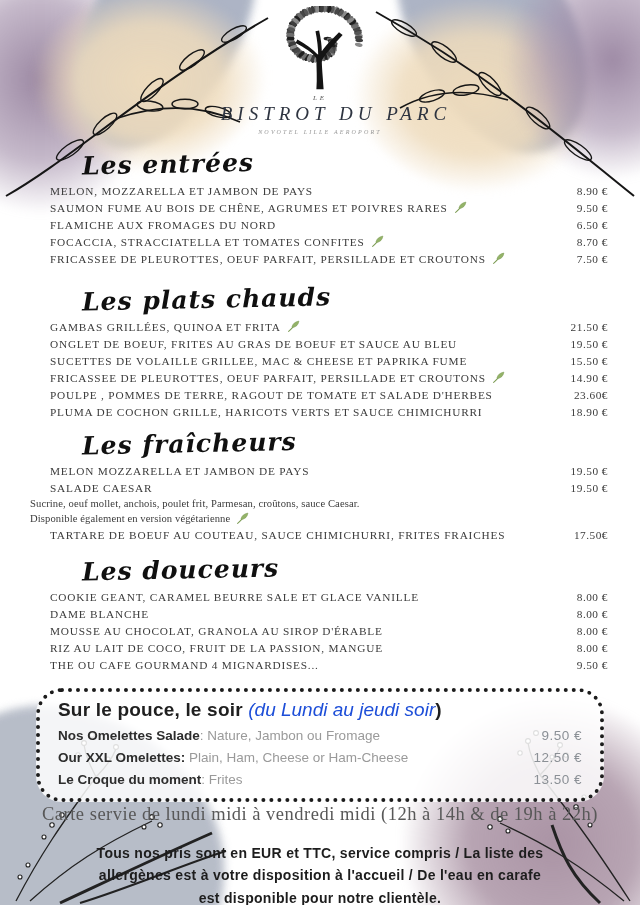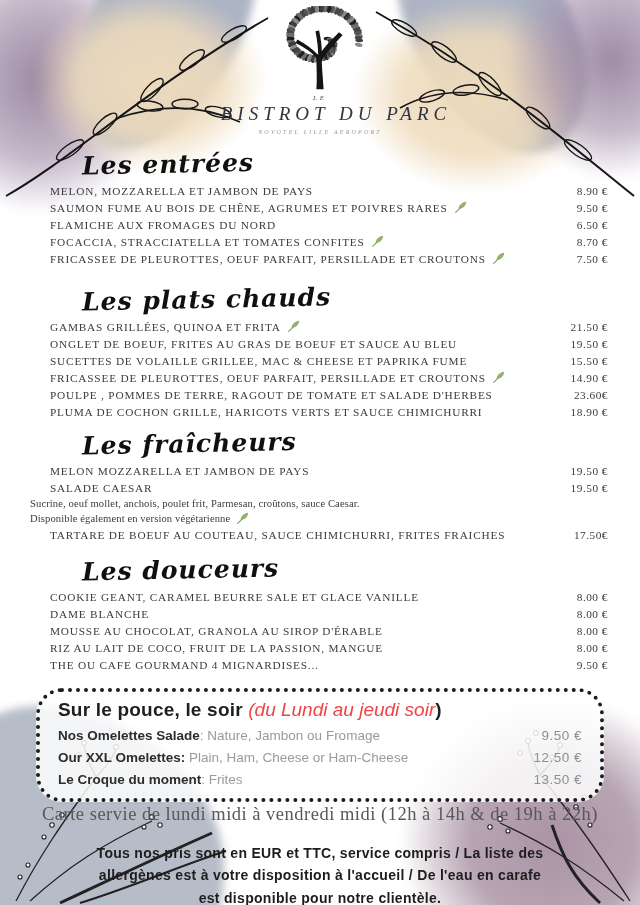--- a/index.html
+++ b/index.html
@@ -41,21 +41,21 @@
   .nm{display:flex;align-items:center;white-space:nowrap;margin-left:20px;}
   .pr{text-align:right;min-width:60px;letter-spacing:.5px;}
   .desc{height:15px;display:flex;align-items:center;font-size:10.6px;letter-spacing:.1px;color:#3b3b3b;}
   .leaf{width:13px;height:13px;margin-left:6px;flex:none;}
   
   .evening{position:absolute;left:36px;right:36px;top:688px;z-index:5;
            border:4px dotted #1c1c1c;border-radius:26px;padding:7px 18px 11px;
            font-family:"Liberation Sans",sans-serif;background:rgba(255,255,255,.85);}
   .ev-title{font-size:19px;color:#1f1f1f;}
   .ev-title b{font-weight:bold;letter-spacing:.2px;}
-  .ev-title i{font-weight:400;color:#ef4444;}
+  .ev-title i{font-weight:400;color:#1d4ed8;}
   .ev-row{display:flex;justify-content:space-between;align-items:baseline;margin-top:7px;font-size:13.5px;}
   .ev-label{font-weight:bold;color:#2d2d2d;}
   .ev-detail{color:#9a9a9a;}
   .ev-price{color:#8b9096;letter-spacing:.5px;}
   
   .hours{position:absolute;top:804px;left:0;right:0;text-align:center;z-index:5;
          font-size:18.5px;letter-spacing:.5px;color:#585858;}
   .legal{position:absolute;top:842px;left:90px;right:90px;text-align:center;z-index:5;
          font-family:"Liberation Sans",sans-serif;font-weight:bold;font-size:14px;
          line-height:1.6;letter-spacing:.3px;color:#1d1d1d;}

